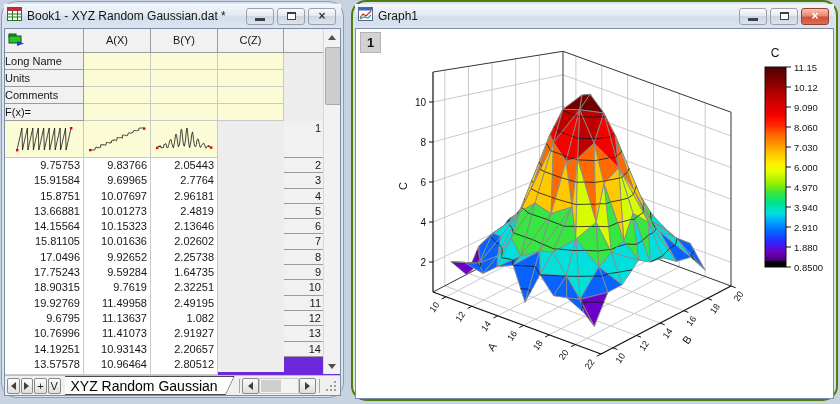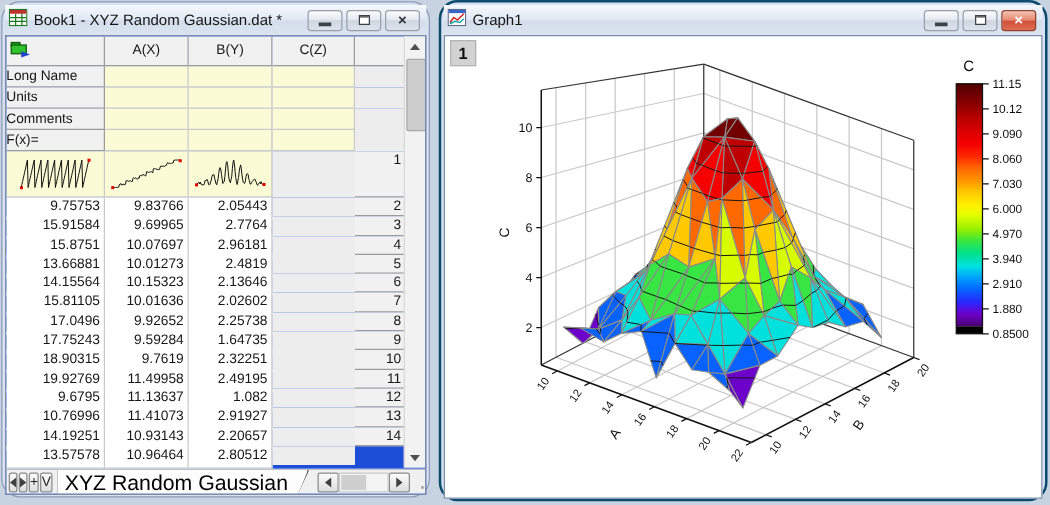--- a/index.html
+++ b/index.html
@@ -1,33 +1,33 @@
 <!DOCTYPE html>
 <html><head>
 <meta charset="utf-8">
 <style>
   html,body{margin:0;padding:0;}
   body{width:840px;height:404px;background:#C8D3E2;position:relative;overflow:hidden;
        font-family:"Liberation Sans",sans-serif;-webkit-font-smoothing:antialiased;}
   .win{position:absolute;border-radius:15px;background:#D8E2F0;padding:2px;box-sizing:border-box;}
   #book-window{left:1px;top:1px;width:343px;height:397px;border:1px solid #8C9CB8;}
-  #graph-window{left:351px;top:0px;width:487px;height:401px;border:2px solid #0c4a6e;}
+  #graph-window{left:351px;top:0px;width:487px;height:401px;border:2px solid #4d7c0f;}
   .titlebar{height:24px;display:flex;align-items:center;gap:5px;padding:0 3px;
             background:linear-gradient(#F5F8FC,#E3EAF4 45%,#D3DDEB 55%,#DCE4F0);}
   .titlebar .title{flex:1;font-size:12px;color:#151515;white-space:nowrap;overflow:hidden;}
   .tb-btns{display:flex;gap:3px;padding-right:2px;}
   .wbtn{width:28px;height:17px;border:1px solid #98A0AC;border-radius:3px;box-sizing:border-box;
         background:linear-gradient(#FBFCFD,#E4E8EE 45%,#CFD6E0 50%,#DDE3EB);
         display:flex;align-items:center;justify-content:center;}
   .wbtn.close-red{background:linear-gradient(#F3C3B4,#E98A72 45%,#CF5038 55%,#DD6E52);border-color:#94422F;}
   .g-min{width:10px;height:3px;background:#3C4048;margin-top:7px;}
   .g-max{width:9px;height:8px;border:1px solid #3C4048;box-shadow:inset 0 1px 0 #3C4048;box-sizing:border-box;background:#fff;}
   .g-x{font-size:12px;font-weight:bold;color:#33373D;line-height:1;}
   .close-red .g-x{color:#fff;}
-  .client{position:relative;background:#1d4ed8;border:1px solid #7A8CA8;overflow:hidden;}
+  .client{position:relative;background:#6d28d9;border:1px solid #7A8CA8;overflow:hidden;}
   #book-client{height:366px;}
   #graph-client{height:369px;background:#fff;}
   
   #ws-grid{position:absolute;left:0;top:0;display:grid;
            grid-template-columns:79px 67px 67px 66px 41px;
            grid-template-rows:24px 17px 17px 17px 17px 37px repeat(14,15.3px);
            font-size:11px;color:#161616;}
   .cell{border-right:1px solid #C9C9C9;border-bottom:1px solid #C9C9C9;box-sizing:border-box;overflow:hidden;}
   .corner,.colhead,.rowlabel,.rownum{background:#F1F1F1;border-right:1px solid #9B9B9B;border-bottom:1px solid #9B9B9B;}
   .colhead{text-align:center;padding-top:5px;}
@@ -46,21 +46,21 @@
   .tri-l{width:0;height:0;border:4px solid transparent;border-right:5px solid #404040;border-left:0;}
   .tri-r{width:0;height:0;border:4px solid transparent;border-left:5px solid #404040;border-right:0;}
   #vthumb{position:absolute;left:1px;top:18px;width:14px;height:56px;background:#CDCDCD;border:1px solid #A8A8A8;border-radius:2px;}
   
   #sheetbar{position:absolute;left:0;bottom:0;right:0;height:20px;background:#F0F0F0;border-top:1px solid #B9C2D0;
             display:flex;align-items:center;padding:1px 2px;gap:1px;box-sizing:border-box;}
   .nav-btn{width:17px;height:16px;border:1px solid #8A8A8A;border-radius:2px;background:linear-gradient(#FBFBFB,#DEDEDE);
            display:flex;align-items:center;justify-content:center;font-size:11px;color:#222;box-sizing:border-box;}
   .sheet-tab-o{height:17px;clip-path:polygon(0 0,100% 0,calc(100% - 9px) 100%,0 100%);background:#4A4A4A;padding:1px 1px 1px 0;margin-left:3px;}
   .sheet-tab-i{height:15px;clip-path:polygon(0 0,100% 0,calc(100% - 8px) 100%,0 100%);background:#FDFDFD;
-               font-size:17px;padding:1px 16px 0 6px;white-space:nowrap;margin-top:28px;}
+               font-size:14px;padding:1px 16px 0 6px;white-space:nowrap;margin-top:28px;}
   .vsep{width:1px;height:14px;background:#A8A8A8;margin:0 2px;}
   #hscroll{display:flex;align-items:center;height:16px;}
   #htrack{width:40px;height:16px;background:#F4F4F4;border:1px solid #C8C8C8;position:relative;box-sizing:border-box;}
   #hthumb{position:absolute;left:1px;top:1px;width:20px;height:12px;background:#CFCFCF;}
   .grip{width:13px;height:14px;margin-left:2px;}
   
   #layer-badge{position:absolute;left:4px;top:3px;width:21px;height:21px;background:#D2D2D2;border:1px solid #B3B3B3;
                box-sizing:border-box;display:flex;align-items:center;justify-content:center;
                font-size:13px;font-weight:bold;color:#111;}
   #plot-svg-wrap{position:absolute;left:0;top:0;width:477px;height:366px;}

